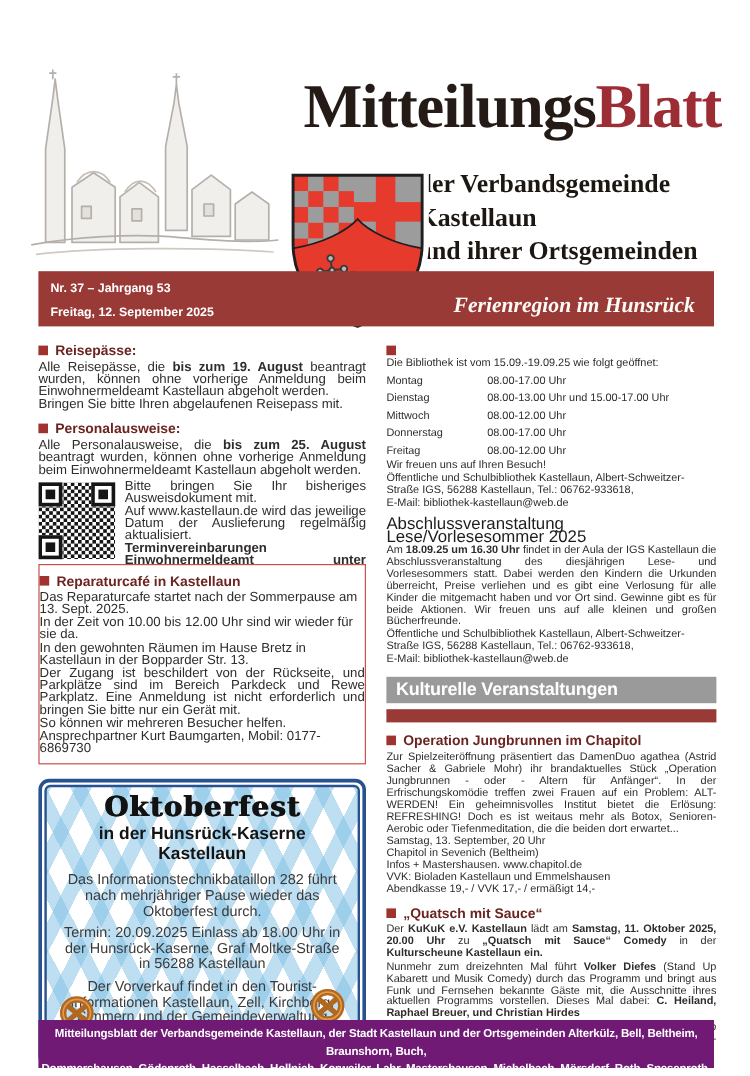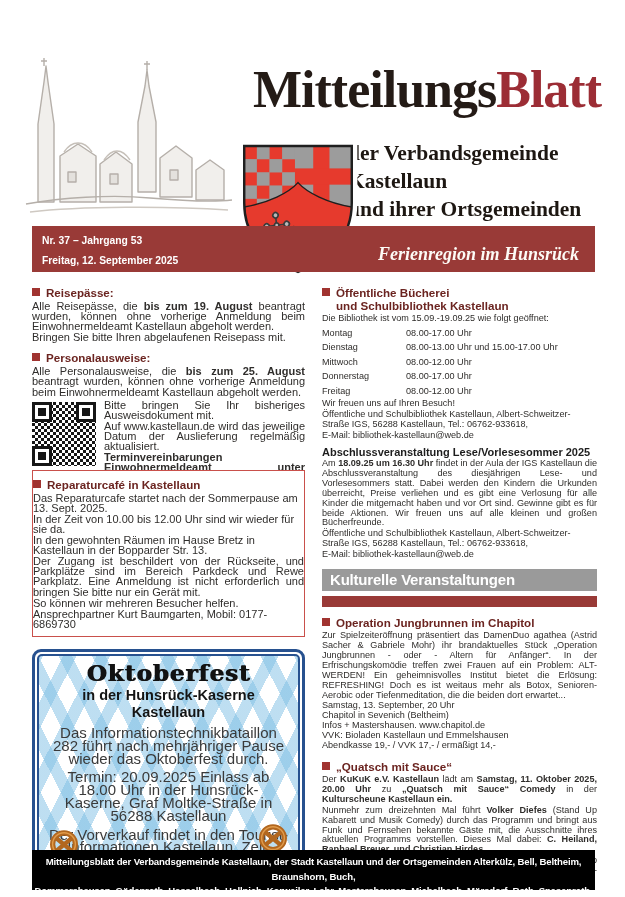--- a/index.html
+++ b/index.html
@@ -41,37 +41,37 @@
   .repair{border:1.5px solid #c9504b;padding:5px 0 6px;}
   
   .okt{margin-top:12px;border:3px solid #27518f;border-radius:9px;padding:2px;height:240px;box-sizing:border-box;}
   .okt-inner{border:2px solid #27518f;border-radius:5px;height:100%;box-sizing:border-box;position:relative;
              text-align:center;padding:5px 10px;overflow:hidden;background-color:#fff;
              background-image:repeating-linear-gradient(63deg, rgba(125,190,228,.50) 0 12px, transparent 12px 30px),
                               repeating-linear-gradient(-63deg, rgba(125,190,228,.50) 0 12px, transparent 12px 30px);}
   .okt-title{font-family:"DejaVu Serif",serif;font-weight:bold;font-size:23px;line-height:1.05;color:#121212;
              letter-spacing:1px;text-shadow:1px 0 #121212;}
   .okt-sub{font-weight:bold;font-size:14.5px;line-height:17px;color:#141414;margin-top:2px;}
-  .okt-p{margin:6px 0 0;font-size:15px;line-height:12.8px;color:#3a3a3a;}
+  .okt-p{margin:6px 0 0;font-size:12px;line-height:12.8px;color:#3a3a3a;}
   .okt-web{margin-top:6px;font-size:11px;line-height:12.8px;color:#3a3a3a;}
   .pretzel{position:absolute;}
   .pretzel.pl{left:4px;bottom:20px;}
   .pretzel.pr{right:4px;bottom:26px;}
   
   .hours{margin:2px 0 1px;}
   .hrow{display:flex;font-size:9.1px;line-height:14.5px;}
   .hrow .day{width:84px;flex:0 0 auto;}
-  .subhead{font-weight:bold;font-size:11px;line-height:11px;margin:6px 0 1px;color:#1d1d1d;}
+  .subhead{font-weight:normal;font-size:14px;line-height:11px;margin:6px 0 1px;color:#1d1d1d;}
   
   .graybar{margin-top:9px;height:22px;background:#9a9a9a;color:#fff;font-weight:bold;font-size:15px;
            line-height:22px;padding-left:8px;letter-spacing:-.2px;}
   .redbar{margin-top:5px;height:11px;background:#993a37;margin-bottom:8px;}
   .detail{font-size:9.1px;line-height:9.9px;}
   
-  .footer{position:absolute;left:32px;right:30px;top:850px;height:40px;background:#000000;z-index:5;
+  .footer{position:absolute;left:32px;right:30px;top:850px;height:40px;background:#701a75;z-index:5;
           color:#fff;font-weight:bold;font-size:9.6px;line-height:14.5px;text-align:center;
           padding-top:5px;box-sizing:border-box;letter-spacing:-.15px;}
 </style>
 </head>
 <body>
 
 <div class="page">
 
   <svg class="skyline" width="215" height="172" viewBox="0 0 215 172">
     <g fill="#f1efec" stroke="#b5afa9" stroke-width="1.4" stroke-linejoin="round">
@@ -216,24 +216,20 @@
             <circle cx="24" cy="18" r="13" stroke="#e09b4b" stroke-width="1.6" fill="none"></circle>
           </svg>
         </div>
       </div>
     </div>
 
     <div class="col col-right">
 
       <div class="sec-head">
         <span class="bullet"></span>
-        <span>
-          <span>Öffentliche Bücherei</span><br>
-          <span>und Schulbibliothek Kastellaun</span>
-        </span>
       </div>
       <p class="body nojust">Die Bibliothek ist vom 15.09.-19.09.25 wie folgt geöffnet:</p>
 
       <div class="hours">
         <div class="hrow">
             <span class="day">Montag</span>
             <span>08.00-17.00 Uhr</span>
           </div>
         <div class="hrow">
             <span class="day">Dienstag</span>

